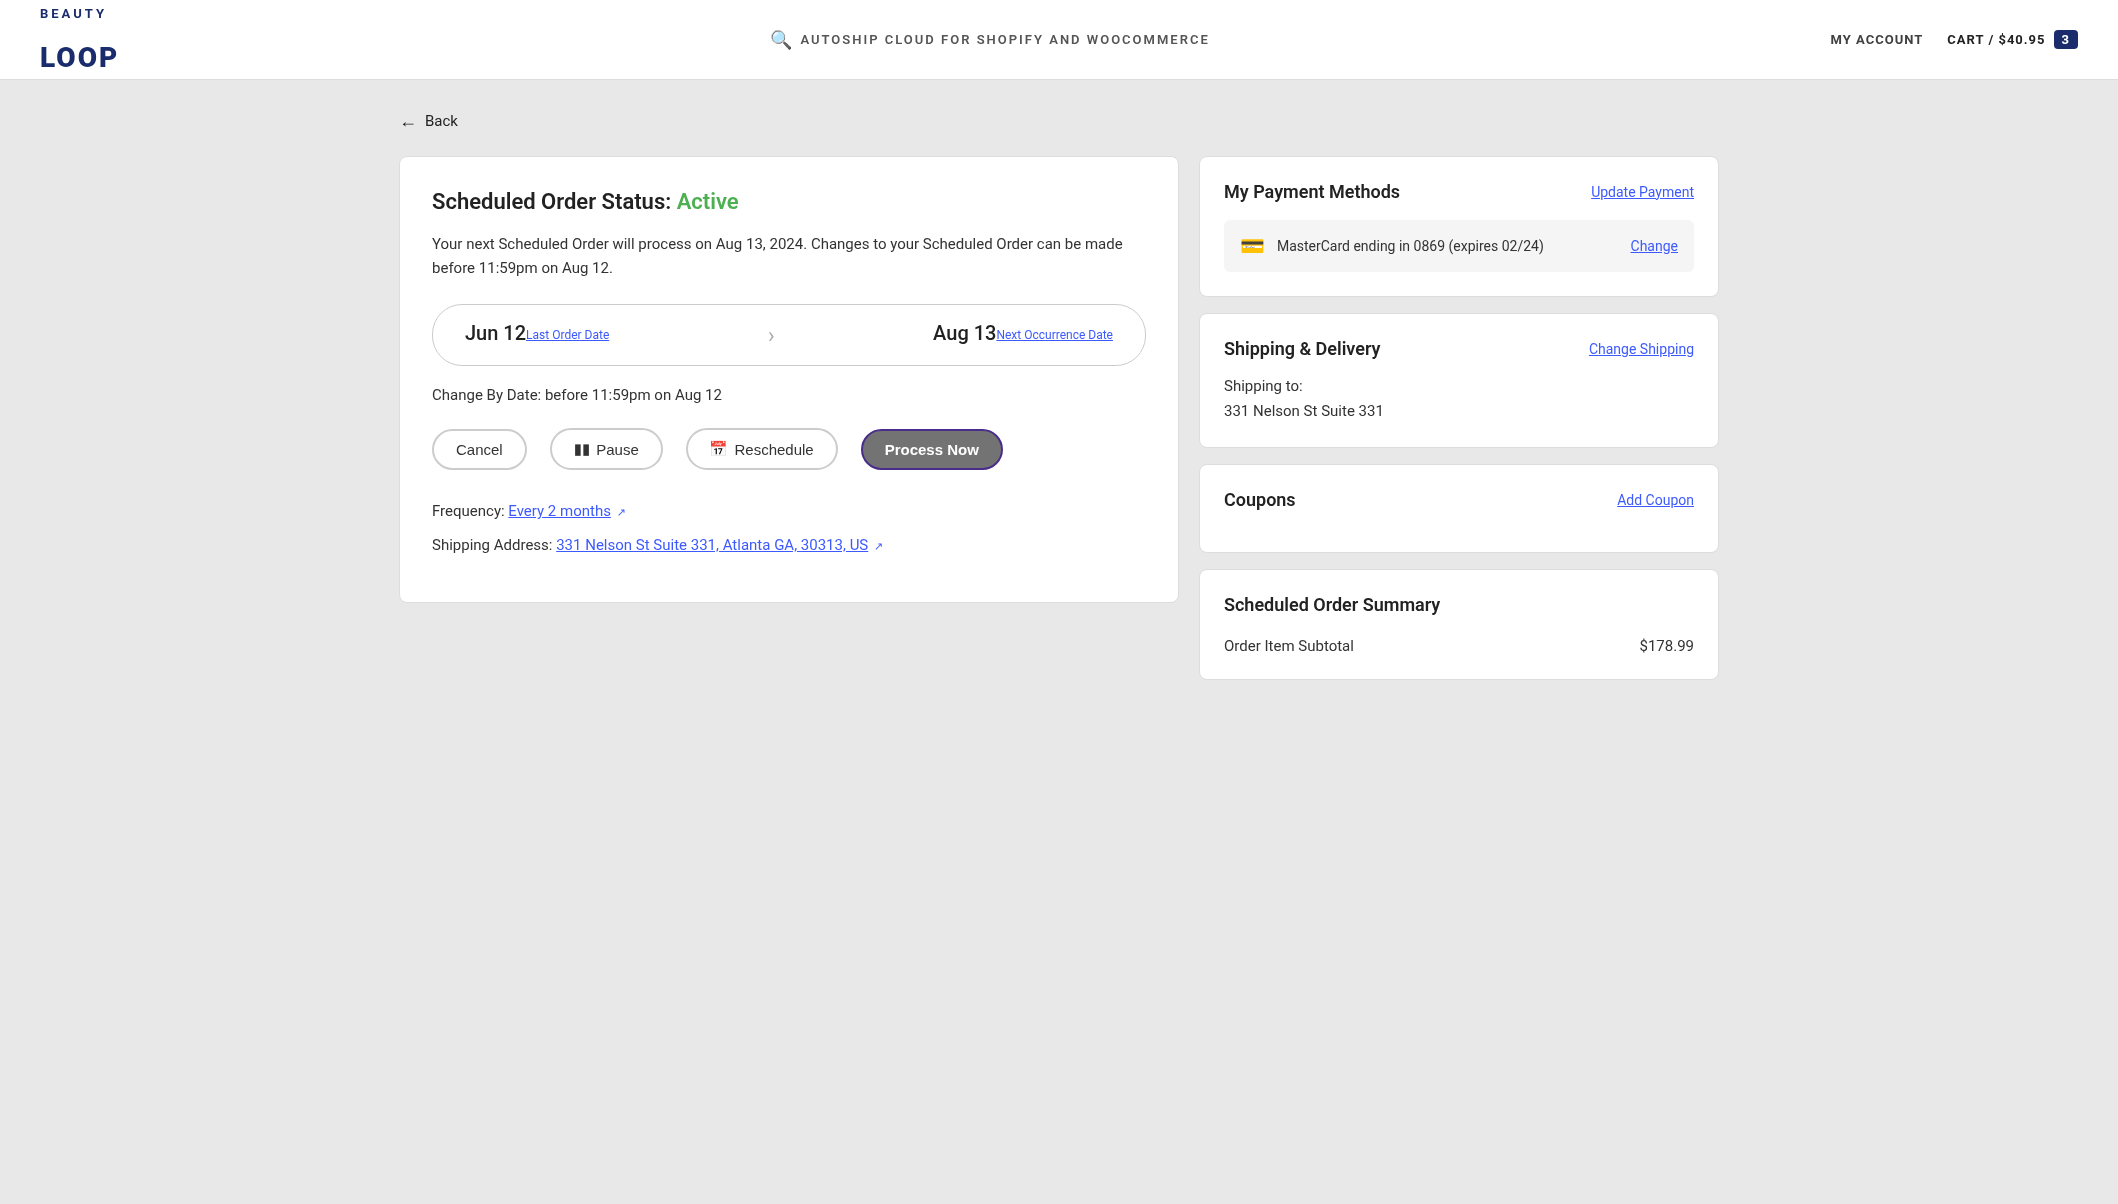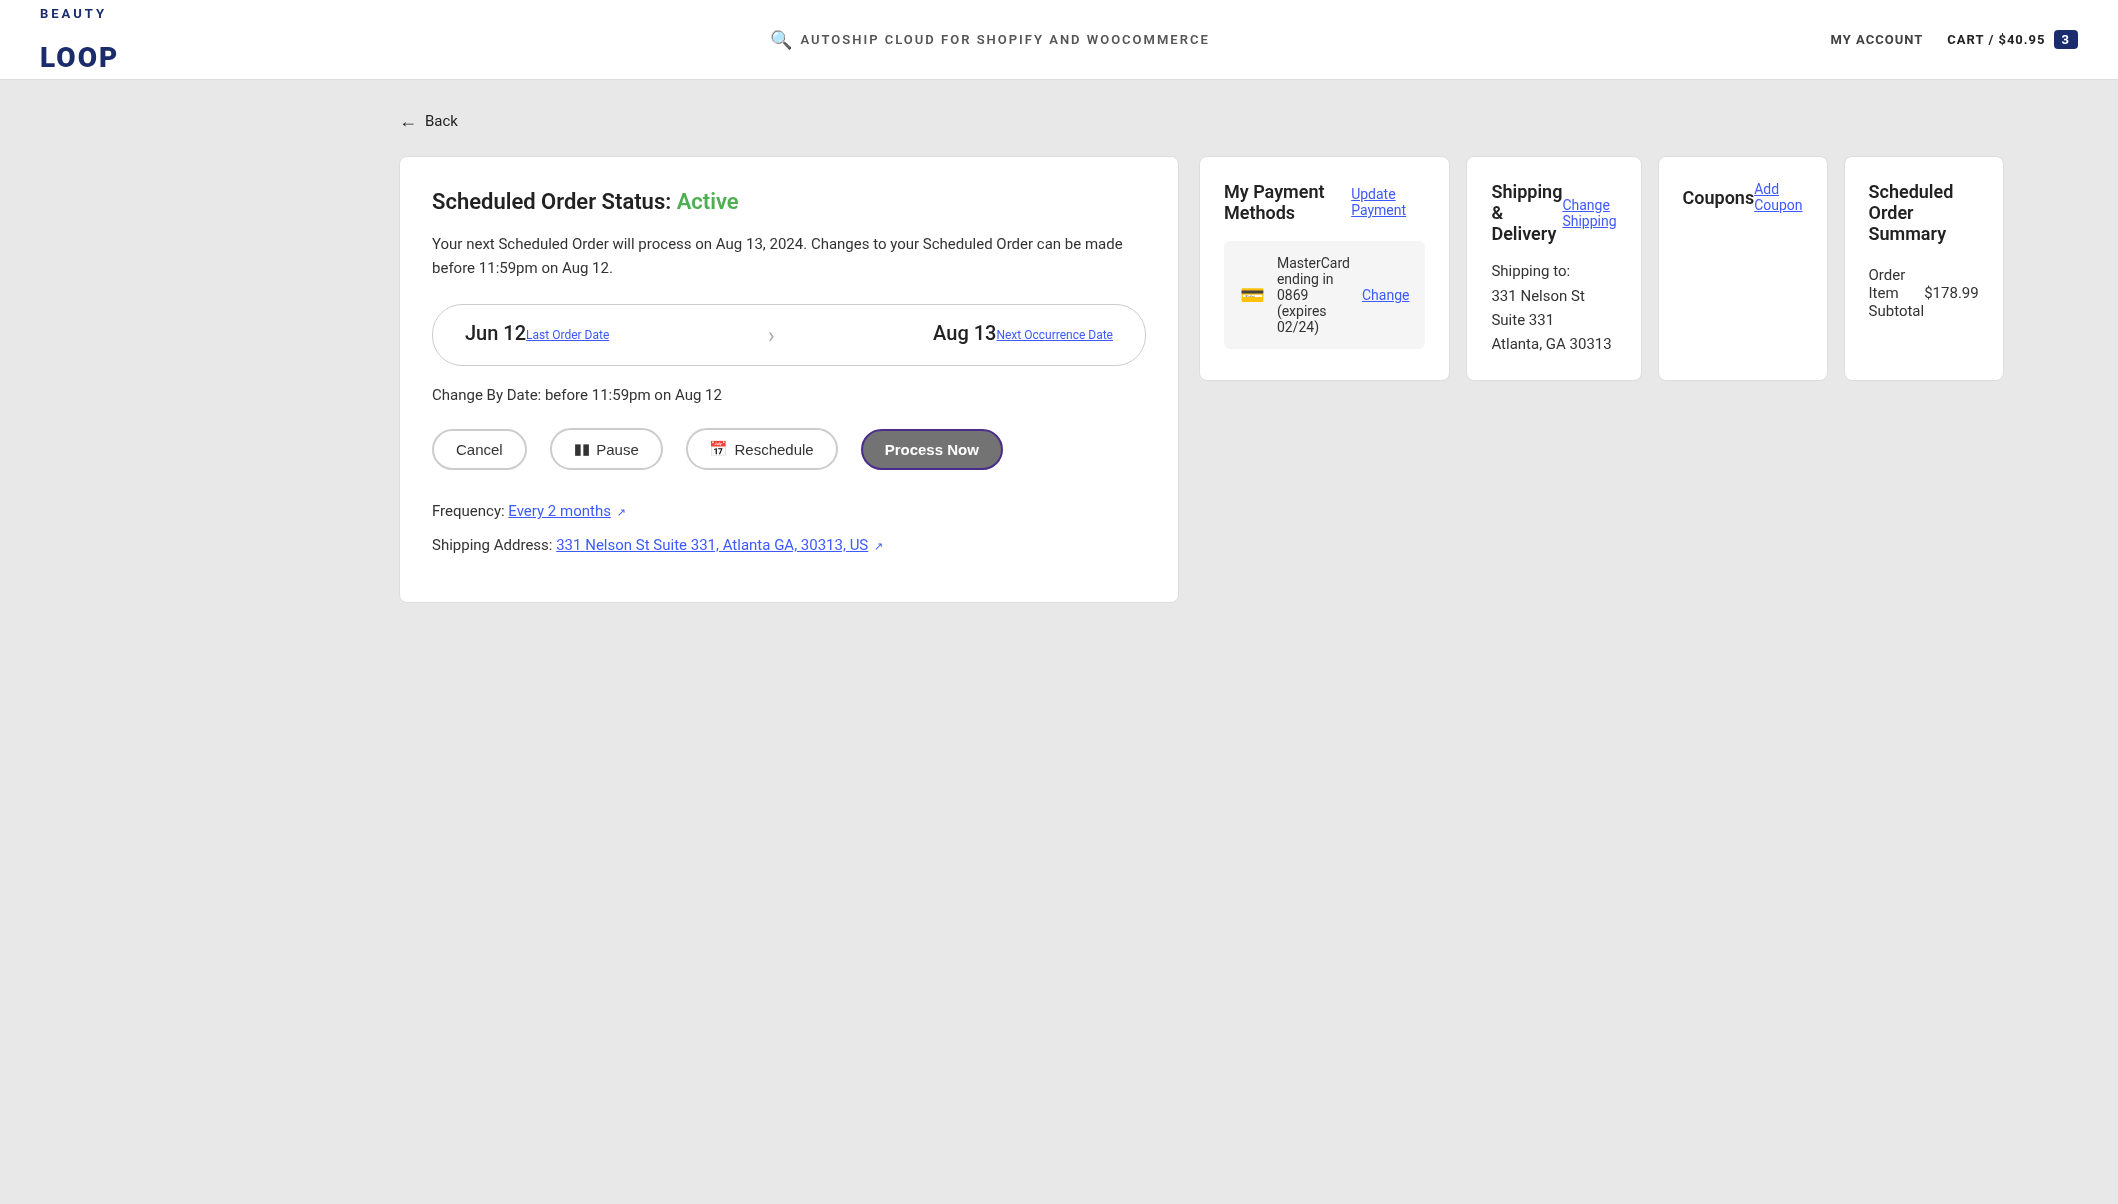--- a/index.html
+++ b/index.html
@@ -219,21 +219,21 @@
     }
     .external-icon {
       font-size: 11px;
       margin-left: 2px;
       color: #3d5afe;
     }
 
     
     .right-panel {
       display: flex;
-      flex-direction: row;
+      flex-direction: column;
       gap: 16px;
     }
     .right-card {
       background: #fff;
       border-radius: 8px;
       padding: 24px;
       border: 1px solid #ddd;
     }
     .right-card-header {
       display: flex;
@@ -382,21 +382,20 @@
         </div>
       </div>
 
       <div class="right-card">
         <div class="right-card-header">
           <span class="right-card-title">Shipping &amp; Delivery</span>
           <span class="right-card-link">Change Shipping</span>
         </div>
         <p class="shipping-to">Shipping to:</p>
         <p class="shipping-address">331 Nelson St Suite 331</p>
-        <p class="shipping-address">Atlanta, GA 30313</p>
       </div>
 
       <div class="right-card">
         <div class="right-card-header">
           <span class="right-card-title">Coupons</span>
           <span class="right-card-link">Add Coupon</span>
         </div>
       </div>
 
       <div class="right-card">

